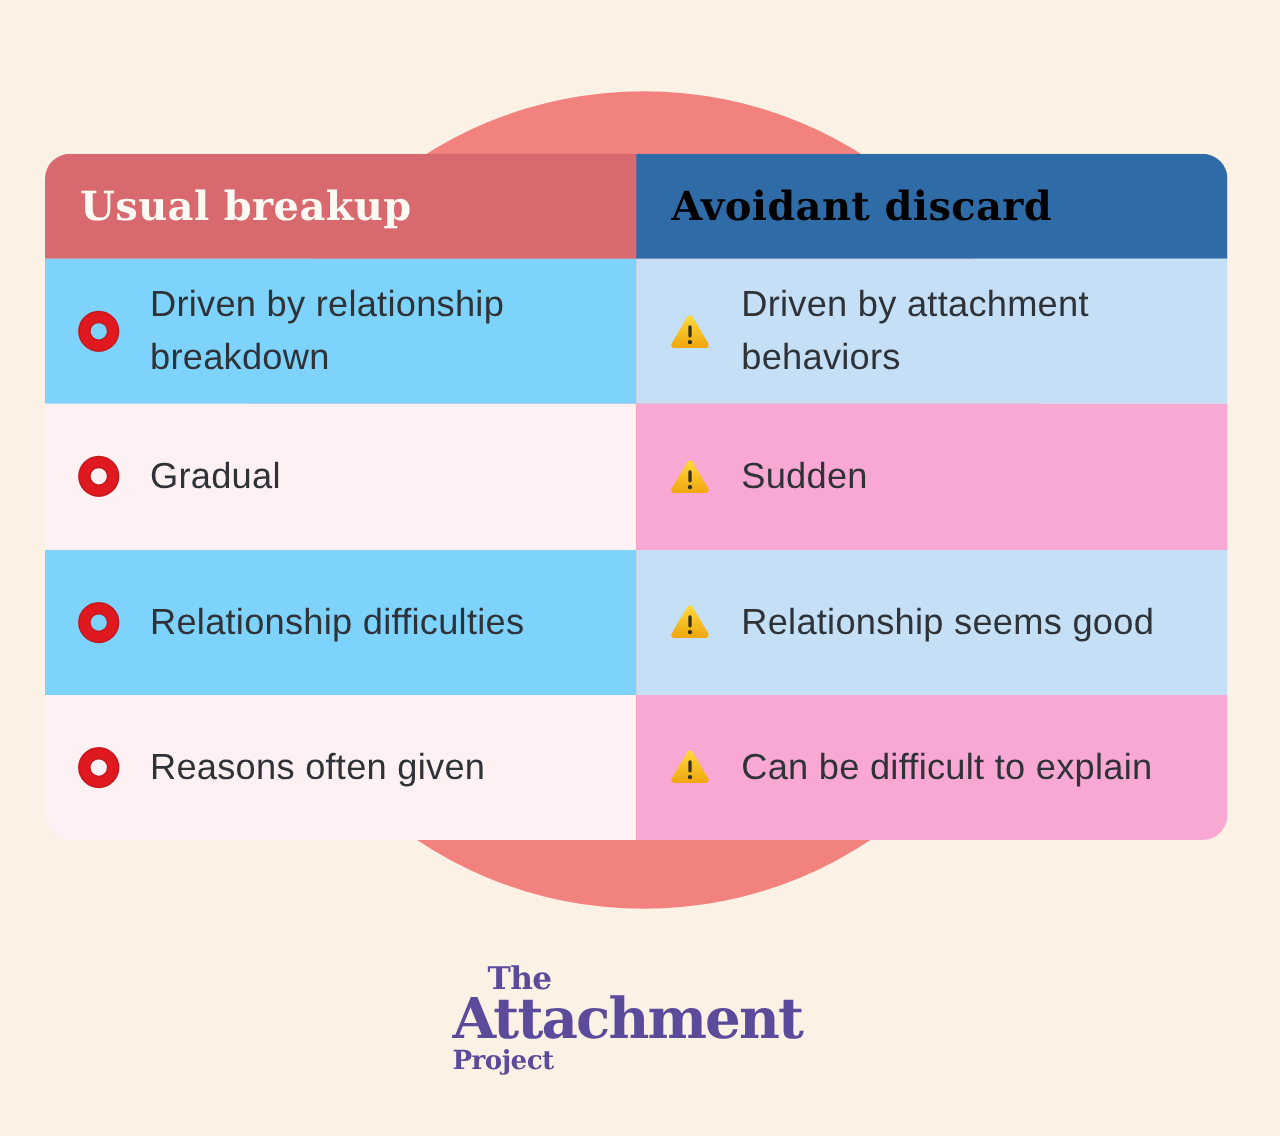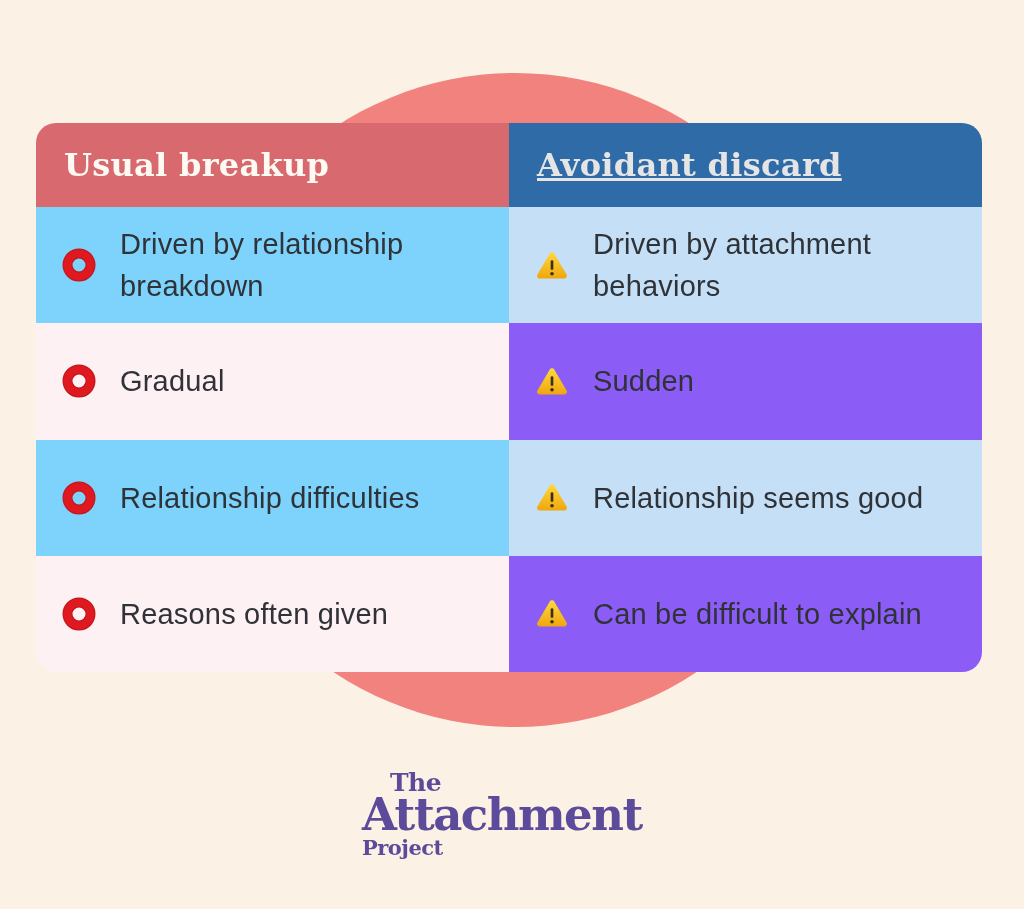--- a/index.html
+++ b/index.html
@@ -23,30 +23,30 @@
     display:flex;border-radius:20px;overflow:hidden;
   }
   .col{flex:1;display:flex;flex-direction:column;}
   .col-header{
     height:84px;flex:0 0 84px;display:flex;align-items:center;
     padding-left:28px;box-sizing:border-box;
     font-family:"DejaVu Serif","Liberation Serif",serif;
     font-weight:bold;font-size:32px;letter-spacing:.3px;color:#FDF9F3;
   }
   .col-usual .col-header{background:#D8696F;}
-  .col-avoidant .col-header{background:#2F6BA6;color:#e5e5e5;text-decoration:underline;}
+  .col-avoidant .col-header{background:#2F6BA6;color:#000000;}
 
   .cell{
     flex:1;display:flex;align-items:center;
     padding:0 20px 0 26px;box-sizing:border-box;
   }
   .col-usual .cell.dark{background:#7dd3fc;}
   .col-usual .cell.light{background:#FEF1F4;}
   .col-avoidant .cell.dark{background:#C4DFF6;}
-  .col-avoidant .cell.light{background:#8b5cf6;}
+  .col-avoidant .cell.light{background:#f9a8d4;}
 
   .icon{flex:0 0 auto;display:flex;align-items:center;justify-content:center;
         width:34px;margin-right:24px;}
   .cell-text{
     font-size:29px;line-height:42px;color:#2F3237;
     letter-spacing:.2px;max-width:352px;
   }
 
   
   .logo{

